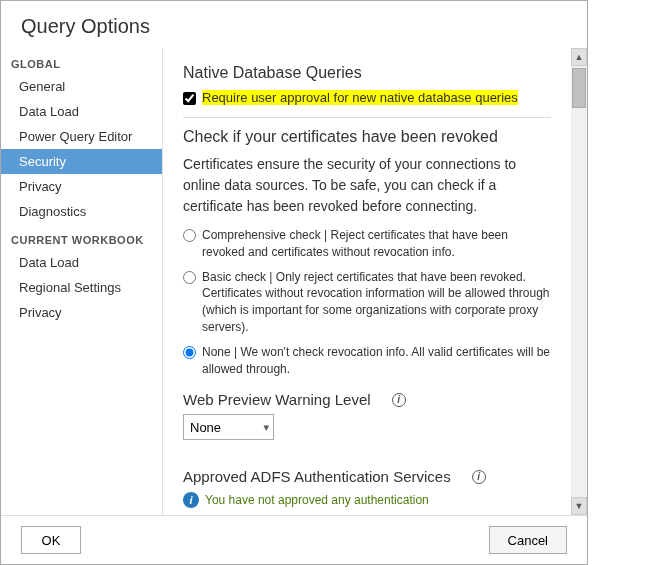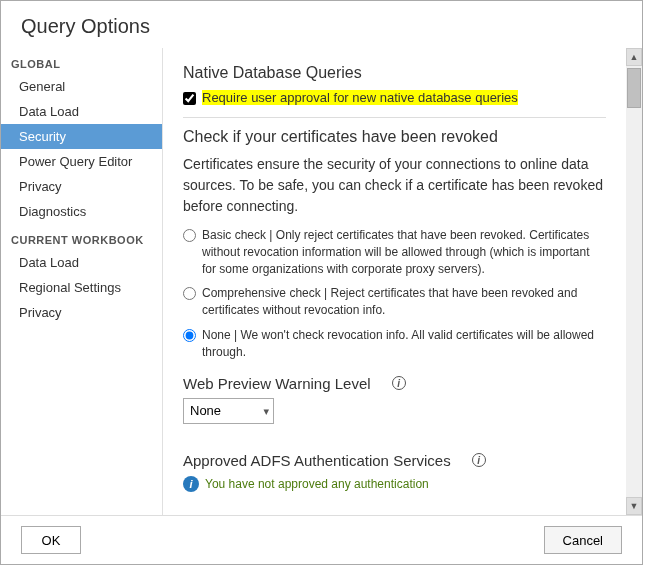--- a/index.html
+++ b/index.html
@@ -6,21 +6,21 @@
     body {
       font-family: 'Segoe UI', Arial, sans-serif;
       font-size: 13px;
       background: #fff;
       color: #333;
       width: 648px;
       height: 565px;
       overflow: hidden;
     }
     .dialog {
-      width: 643px;
+      width: 588px;
       height: 565px;
       background: #fff;
       display: flex;
       flex-direction: column;
       border: 1px solid #aaa;
     }
     .dialog-title {
       font-size: 20px;
       font-weight: 300;
       color: #333;
@@ -247,22 +247,22 @@
 <body>
 
 <div class="dialog">
   <div class="dialog-title">Query Options</div>
   <div class="dialog-body">
 
     <div class="sidebar">
       <div class="sidebar-section-label">GLOBAL</div>
       <div class="sidebar-item"><span>General</span></div>
       <div class="sidebar-item"><span>Data Load</span></div>
+      <div class="sidebar-item"><span>Power Query Editor</span></div>
       <div class="sidebar-item active"><span>Security</span></div>
-      <div class="sidebar-item"><span>Power Query Editor</span></div>
       <div class="sidebar-item"><span>Privacy</span></div>
       <div class="sidebar-item"><span>Diagnostics</span></div>
       <div class="sidebar-section-label">CURRENT WORKBOOK</div>
       <div class="sidebar-item"><span>Data Load</span></div>
       <div class="sidebar-item"><span>Regional Settings</span></div>
       <div class="sidebar-item"><span>Privacy</span></div>
     </div>
 
     <div style="display:flex;flex:1;overflow:hidden;">
       <div class="main-content">
@@ -275,26 +275,26 @@
 
         <hr class="divider-line">
 
         
         <div class="section-title">Check if your certificates have been revoked</div>
         <div class="cert-description">Certificates ensure the security of your connections to online data sources. To be safe, you can check if a certificate has been revoked before connecting.</div>
 
         
         <div class="radio-group">
           <div class="radio-item">
+            <input type="radio" name="certcheck" id="cert-comprehensive" style="">
+            <label for="cert-comprehensive">Comprehensive check | Reject certificates that have been revoked and certificates without revocation info.</label>
+          </div>
+          <div class="radio-item">
             <input type="radio" name="certcheck" id="cert-basic" style="">
             <label for="cert-basic">Basic check | Only reject certificates that have been revoked. Certificates without revocation information will be allowed through (which is important for some organizations with corporate proxy servers).</label>
-          </div>
-          <div class="radio-item">
-            <input type="radio" name="certcheck" id="cert-comprehensive" style="">
-            <label for="cert-comprehensive">Comprehensive check | Reject certificates that have been revoked and certificates without revocation info.</label>
           </div>
           <div class="radio-item">
             <input type="radio" name="certcheck" id="cert-none" checked="" style="">
             <label for="cert-none">None | We won't check revocation info. All valid certificates will be allowed through.</label>
           </div>
         </div>
 
         
         <div class="subsection-title">
           <span>Web Preview Warning Level</span>

